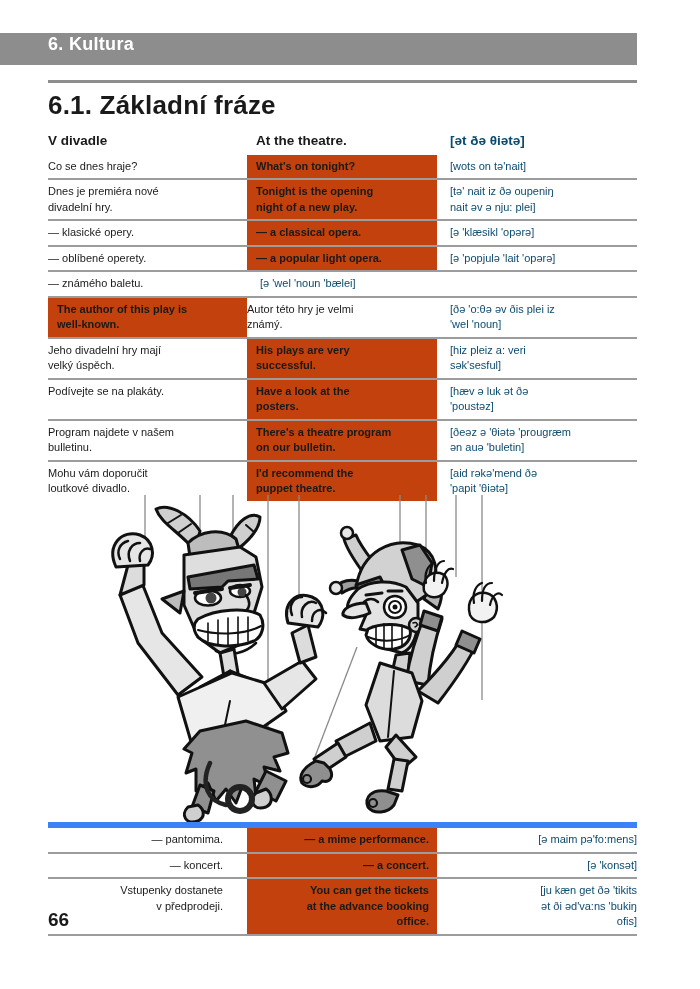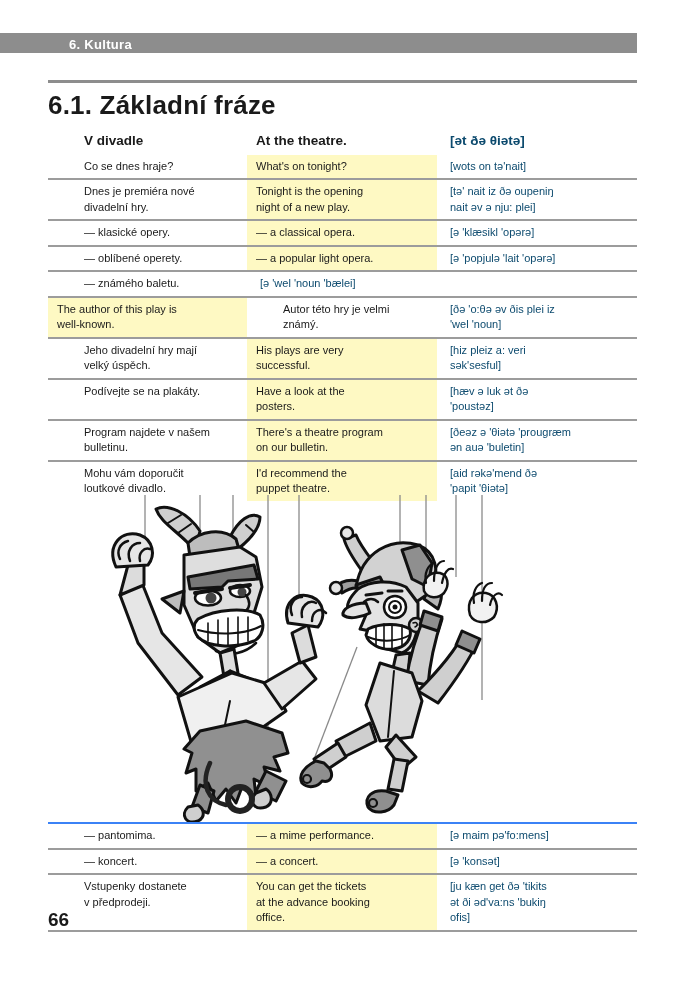--- a/index.html
+++ b/index.html
@@ -1,33 +1,33 @@
 <!DOCTYPE html>
 <html><head>
 <meta charset="utf-8">
 <style>
   html,body{margin:0;padding:0;background:#ffffff;}
   .page{
     position:relative;width:700px;height:989px;background:#ffffff;overflow:hidden;
     font-family:"Liberation Sans","DejaVu Sans",sans-serif;color:#1a1a1a;
   }
   .chapter-bar{
-    position:absolute;left:0;top:33px;width:637px;height:20px;background:#8d8d8d;
-    color:#ffffff;font-weight:bold;font-size:13px;line-height:23px;
-    padding-left:69px;box-sizing:border-box;letter-spacing:.3px;
+    position:absolute;left:0;top:33px;width:637px;height:32px;background:#8d8d8d;
+    color:#ffffff;font-weight:bold;font-size:18px;line-height:23px;
+    padding-left:48px;box-sizing:border-box;letter-spacing:.3px;
   }
   .top-rule{position:absolute;left:48px;top:80px;width:589px;height:3px;background:#8d8d8d;}
   .section-title{position:absolute;left:48px;top:90px;font-size:26px;font-weight:bold;letter-spacing:.2px;}
   .phrase-table{position:absolute;left:48px;top:128px;width:589px;}
-  .phrase-table.bottom{top:822px;border-top:2px solid #3b82f6;}
+  .phrase-table.bottom{top:822px;border-top:6px solid #3b82f6;text-align:right;}
   .row{display:grid;grid-template-columns:199px 190px 200px;}
   .row.hr{border-bottom:2px solid #9c9c9c;}
   .cell{font-size:11px;line-height:15.5px;padding:4px 0;white-space:pre-line;}
-  .cell.cz{padding-right:24px;margin-left:36px;}
-  .cell.en{background:#fef9c3;font-weight:normal;padding-left:9px;padding-right:8px;box-sizing:border-box;}
+  .cell.cz{padding-right:24px;}
+  .cell.en{background:#c2410c;font-weight:bold;padding-left:9px;padding-right:8px;box-sizing:border-box;}
   .cell.ph{padding-left:13px;color:#0c4a6e;}
   .row.head .cell{font-weight:bold;font-size:13.5px;padding-top:5px;padding-bottom:6px;}
   .row.head .cell.en{background:transparent;}
   .illustration{position:absolute;left:50px;top:495px;width:600px;height:335px;}
   .page-number{position:absolute;left:48px;top:909px;font-size:19px;font-weight:bold;}
 </style>
 </head>
 <body>
 
 <div class="page">

